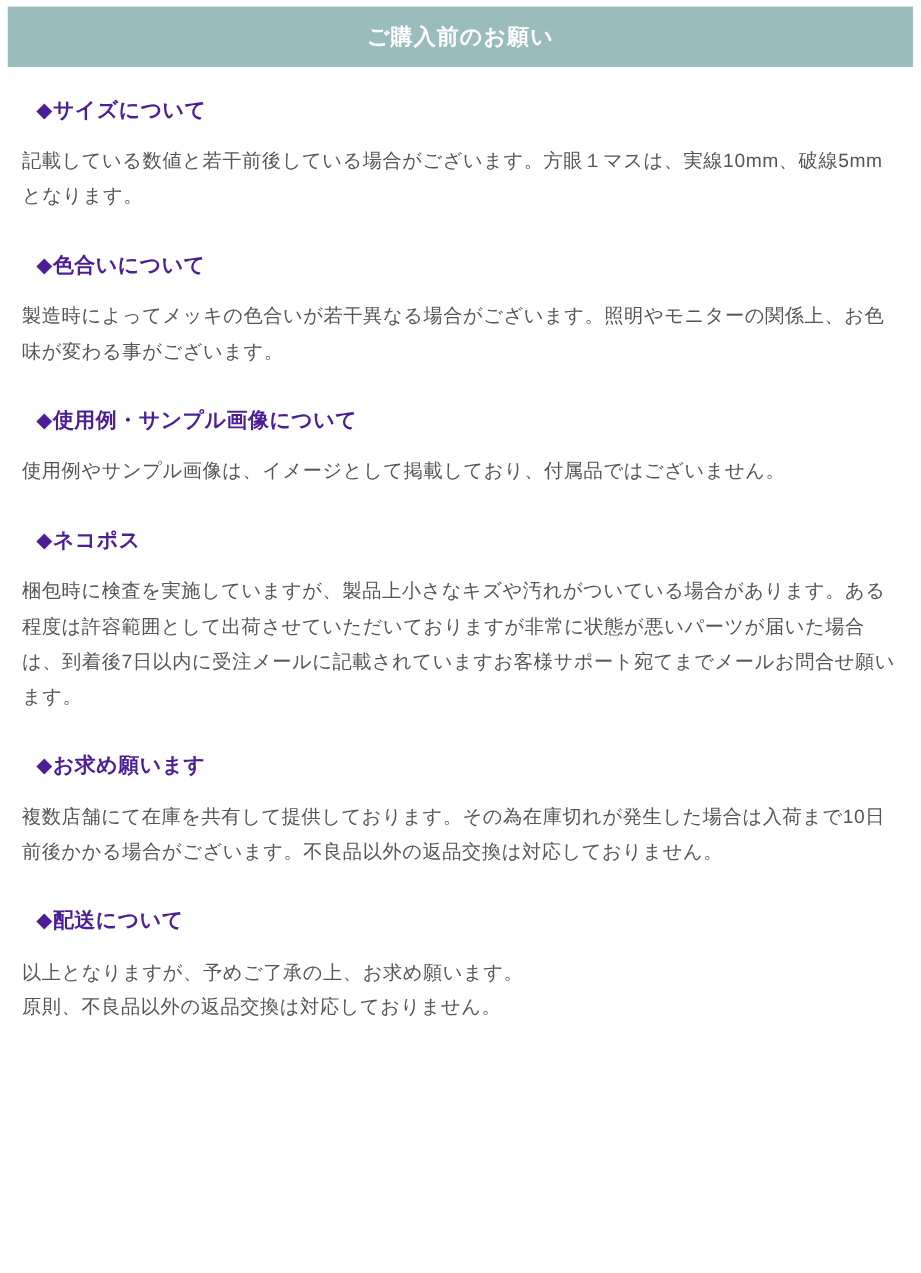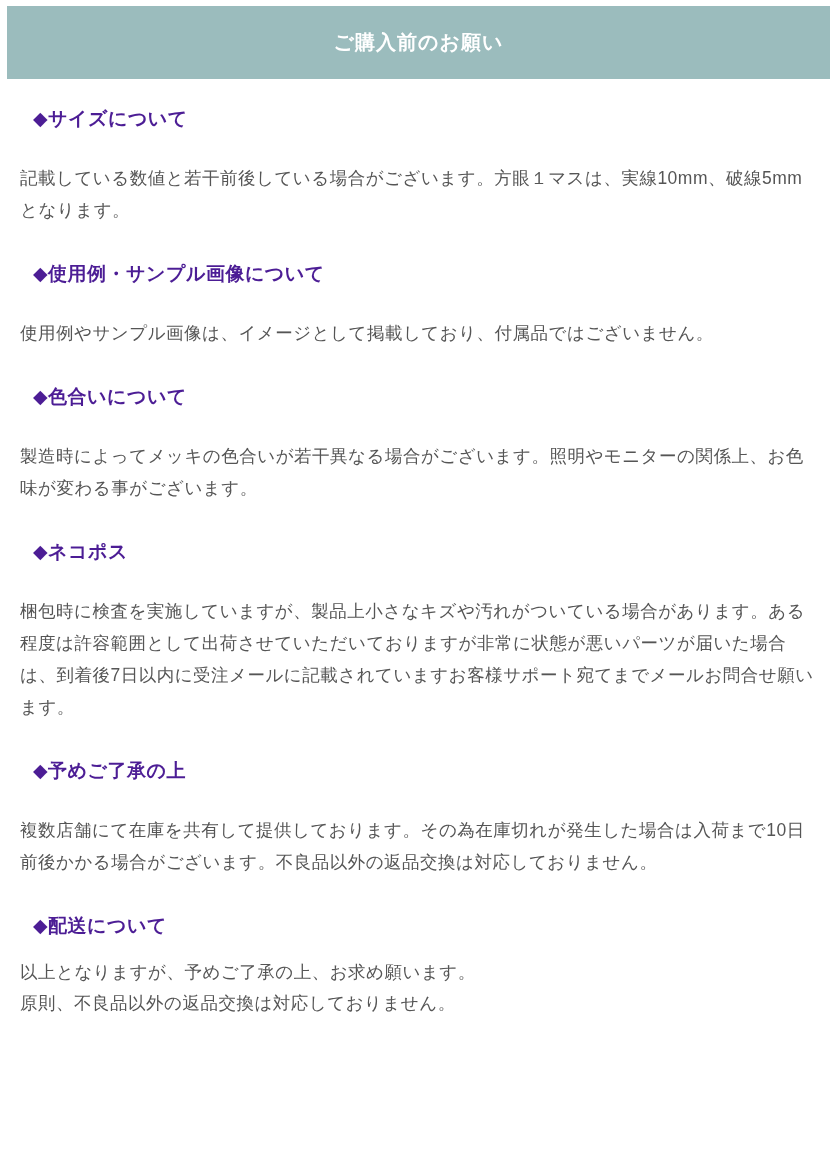--- a/index.html
+++ b/index.html
@@ -9,21 +9,21 @@
     }
     .page {
       width: 837px;
       min-height: 1157px;
       background: #ffffff;
       margin: 0 auto;
       overflow: hidden;
     }
     .notice-header {
       margin: 6px 7px 0 7px;
-      height: 73px;
+      height: 55px;
       background: #9bbcbd;
       display: flex;
       align-items: center;
       justify-content: center;
     }
     .notice-title {
       color: #ffffff;
       font-size: 20px;
       font-weight: bold;
       letter-spacing: 1px;
@@ -37,21 +37,21 @@
       font-size: 19px;
       line-height: 27px;
       font-weight: bold;
       color: #4c1d95;
       letter-spacing: 0.5px;
     }
     .section-heading.first {
       margin-top: 26px;
     }
     .section-body {
-      margin-top: 30px;
+      margin-top: 16px;
       font-size: 17.5px;
       line-height: 32px;
       color: #555555;
       letter-spacing: 0.5px;
       white-space: pre-line; 
       word-break: break-all;
     }
     .closing-note {
       margin-top: 18px;
       font-size: 17.5px;
@@ -72,36 +72,36 @@
   </div>
 
   <div class="content">
 
     <div>
       <h3 class="section-heading first">◆サイズについて</h3>
       <p class="section-body">記載している数値と若干前後している場合がございます。方眼１マスは、実線10mm、破線5mmとなります。</p>
     </div>
 
     <div>
-      <h3 class="section-heading">◆使用例・サンプル画像について</h3>
-      <p class="section-body">使用例やサンプル画像は、イメージとして掲載しており、付属品ではございません。</p>
+      <h3 class="section-heading">◆色合いについて</h3>
+      <p class="section-body">製造時によってメッキの色合いが若干異なる場合がございます。照明やモニターの関係上、お色味が変わる事がございます。</p>
     </div>
 
     <div>
-      <h3 class="section-heading">◆色合いについて</h3>
-      <p class="section-body">製造時によってメッキの色合いが若干異なる場合がございます。照明やモニターの関係上、お色味が変わる事がございます。</p>
+      <h3 class="section-heading">◆使用例・サンプル画像について</h3>
+      <p class="section-body">使用例やサンプル画像は、イメージとして掲載しており、付属品ではございません。</p>
     </div>
 
     <div>
       <h3 class="section-heading">◆ネコポス</h3>
       <p class="section-body">梱包時に検査を実施していますが、製品上小さなキズや汚れがついている場合があります。ある程度は許容範囲として出荷させていただいておりますが非常に状態が悪いパーツが届いた場合は、到着後7日以内に受注メールに記載されていますお客様サポート宛てまでメールお問合せ願います。</p>
     </div>
 
     <div>
-      <h3 class="section-heading">◆予めご了承の上</h3>
+      <h3 class="section-heading">◆お求め願います</h3>
       <p class="section-body">複数店舗にて在庫を共有して提供しております。その為在庫切れが発生した場合は入荷まで10日前後かかる場合がございます。不良品以外の返品交換は対応しておりません。</p>
     </div>
 
     <div>
       <h3 class="section-heading">◆配送について</h3>
     </div>
 
     <p class="closing-note">以上となりますが、予めご了承の上、お求め願います。
 原則、不良品以外の返品交換は対応しておりません。</p>
 

